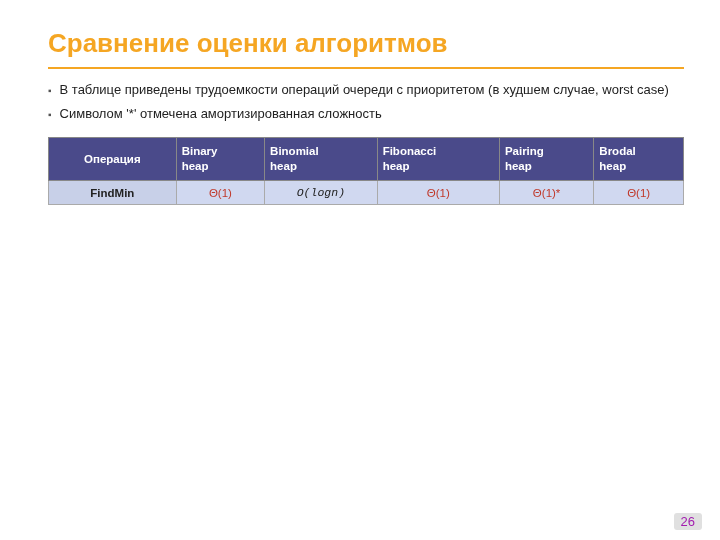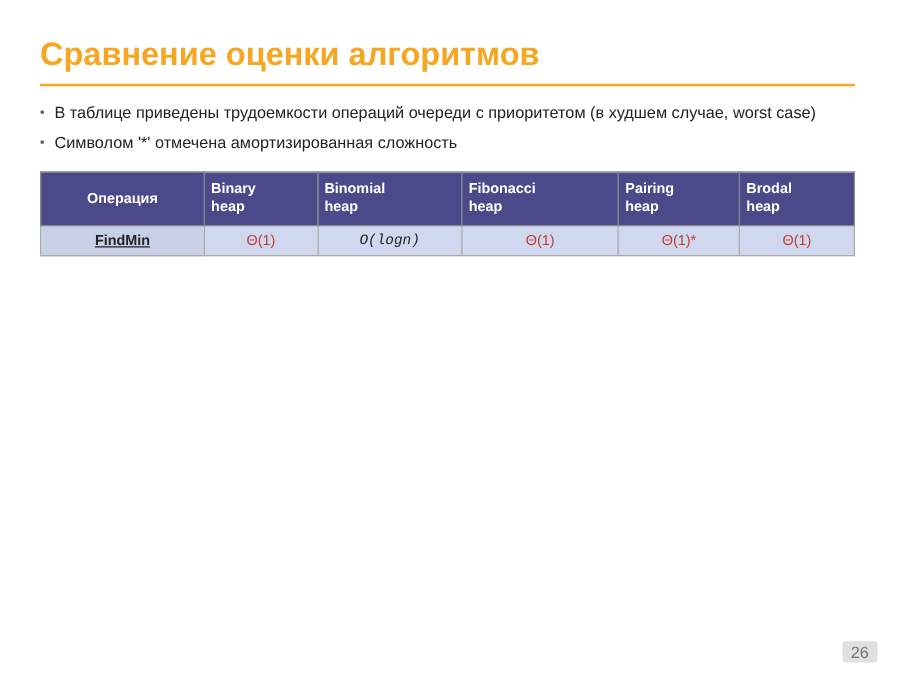--- a/index.html
+++ b/index.html
@@ -7,21 +7,21 @@
       width: 720px;
       height: 540px;
       background: #fff;
       font-family: Arial, sans-serif;
       overflow: hidden;
       position: relative;
     }
     .slide {
       width: 720px;
       height: 540px;
-      padding: 28px 36px 20px 32px;
+      padding: 28px 36px 20px 48px;
       position: relative;
     }
     .title {
       color: #f5a623;
       font-size: 26px;
       font-weight: bold;
       margin-bottom: 8px;
     }
     .divider {
       border: none;
@@ -77,30 +77,29 @@
     tbody td {
       padding: 5px 5px;
       border: 1px solid #aaa;
       text-align: center;
       color: #222;
     }
     tbody td:first-child {
       font-weight: bold;
       text-align: center;
       background: #c8d0e8;
-      text-decoration: underline;
     }
     .theta { color: #c0392b; font-style: normal; text-align: right; }
     .italic { font-style: italic; font-family: Liberation Mono, monospace; }
     .slide-num {
       position: absolute;
       bottom: 10px;
       right: 18px;
       font-size: 13px;
-      color: #737373;
+      color: #a21caf;
       background: #e0e0e0;
       border-radius: 3px;
       padding: 1px 7px;
     }
   </style>
 </head>
 <body>
 
 <div class="slide">
   <div class="title">Сравнение оценки алгоритмов</div>

